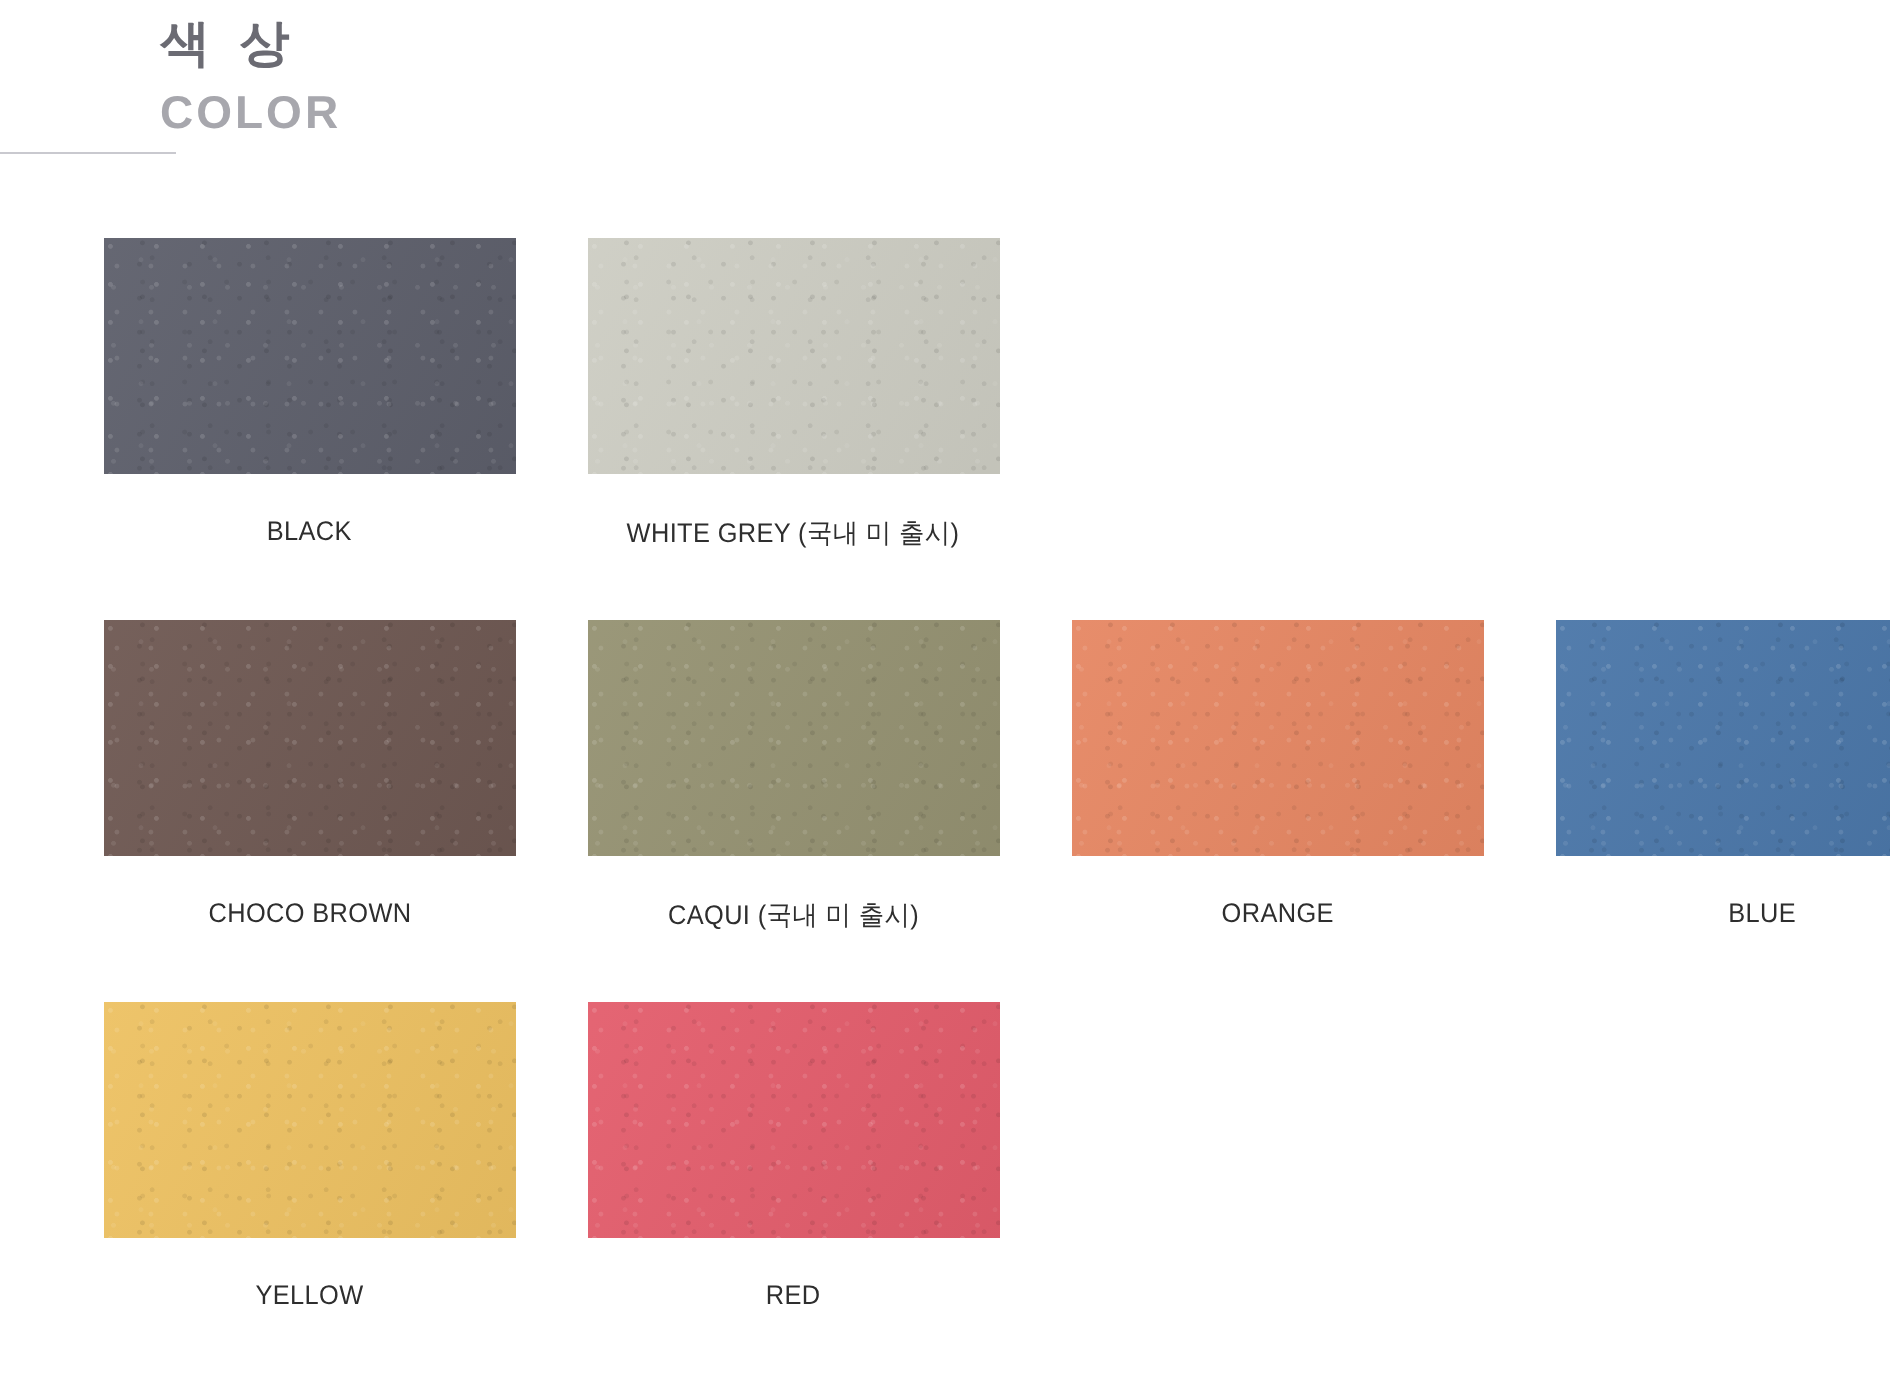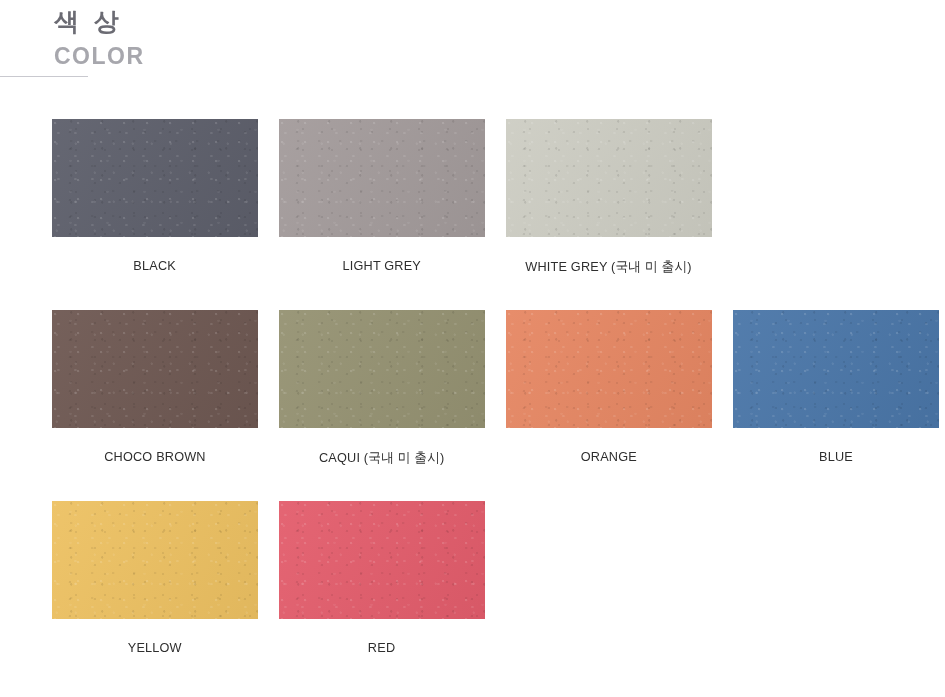--- a/index.html
+++ b/index.html
@@ -12,21 +12,21 @@
   }
 
   body {
     font-family: "Liberation Sans", "DejaVu Sans", sans-serif;
     position: relative;
   }
 
   
   .page-header {
     position: relative;
-    padding: 6px 0 0 54px;
+    padding: 6px 0 0 80px;
   }
 
   .title-ko {
     font-size: 25px;
     font-weight: bold;
     color: #6b6b73;
     letter-spacing: 3px;
     line-height: 32px;
     font-family: "DejaVu Sans", "Liberation Sans", sans-serif;
   }
@@ -53,21 +53,21 @@
   
   .swatch-grid {
     position: absolute;
     left: 52px;
     top: 119px;
     width: 893px;
   }
 
   .swatch-row {
     display: flex;
-    gap: 21px;
+    gap: 36px;
     margin-bottom: 34px;
   }
 
   .swatch-cell {
     width: 206px;
     display: flex;
     flex-direction: column;
     align-items: center;
   }
 
@@ -126,24 +126,20 @@
   <div class="header-rule"></div>
 </div>
 
 <div class="swatch-grid">
     <div class="swatch-row">
       <div class="swatch-cell">
         <div class="swatch-chip" style="background: rgb(93, 95, 107);"></div>
         <div class="swatch-label">BLACK</div>
       </div>
       <div class="swatch-cell">
-        <div class="swatch-chip" style="background: rgb(163, 155, 155);"></div>
-        <div class="swatch-label">LIGHT GREY</div>
-      </div>
-      <div class="swatch-cell">
         <div class="swatch-chip" style="background: rgb(205, 205, 195);"></div>
         <div class="swatch-label">WHITE GREY (국내 미 출시)</div>
       </div>
     </div>
     <div class="swatch-row">
       <div class="swatch-cell">
         <div class="swatch-chip" style="background: rgb(110, 88, 82);"></div>
         <div class="swatch-label">CHOCO BROWN</div>
       </div>
       <div class="swatch-cell">

